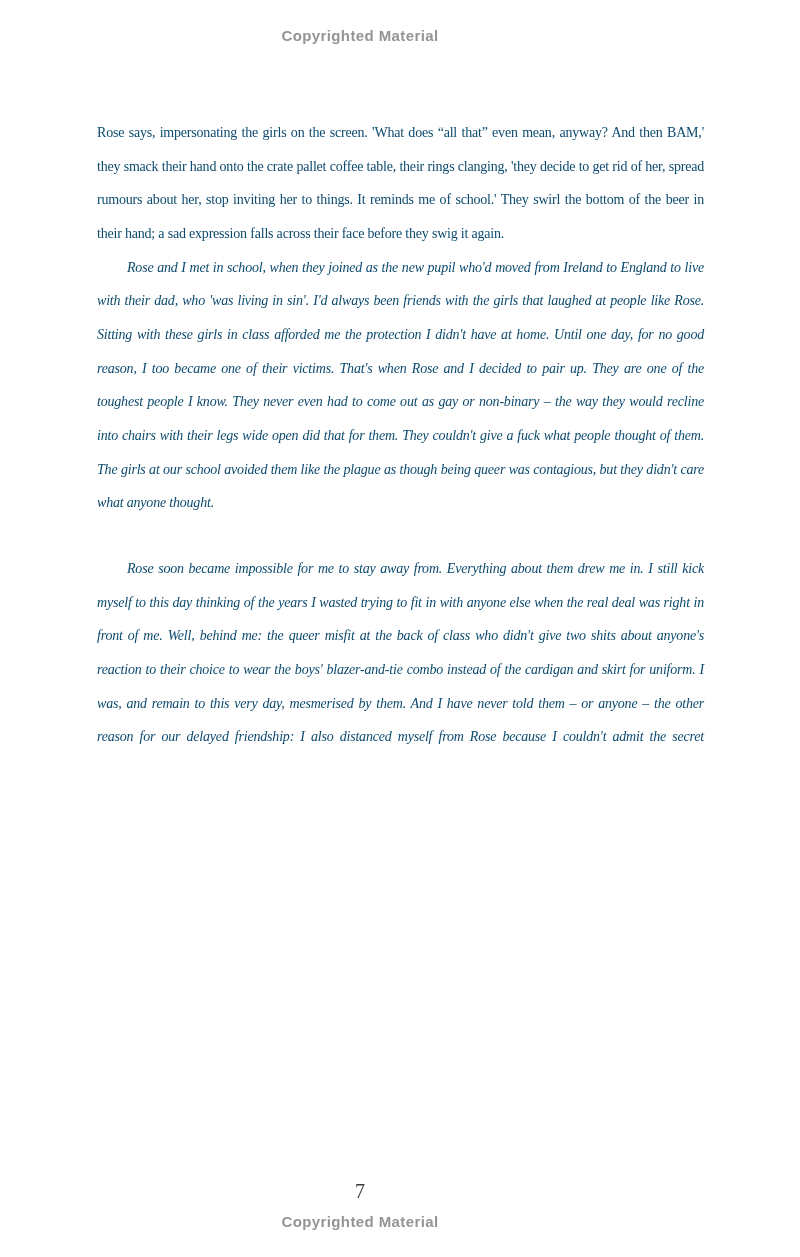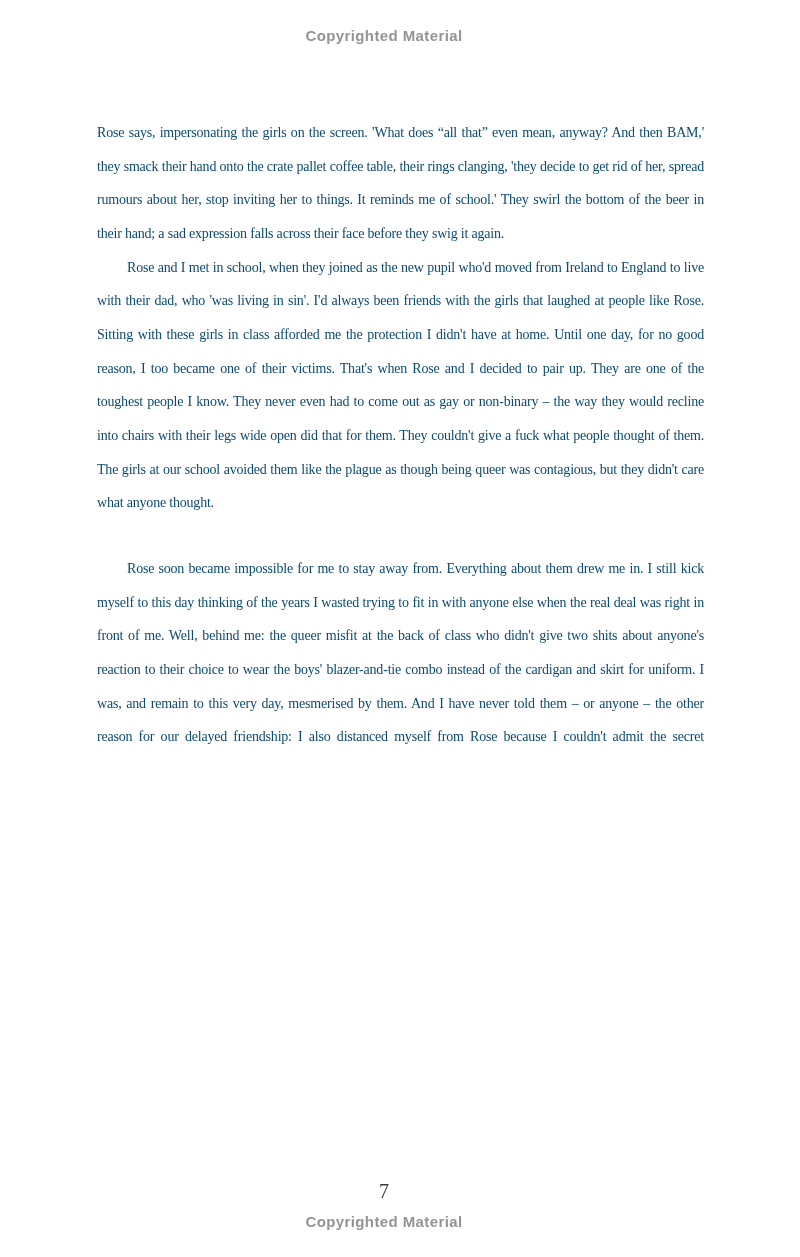--- a/index.html
+++ b/index.html
@@ -7,21 +7,20 @@
     padding: 0;
     background: #ffffff;
   }
   .page {
     position: relative;
     width: 720px;
     height: 1257px;
     background: #ffffff;
     overflow: hidden;
     font-family: "Liberation Serif", serif;
-    padding-left: 48px;
   }
   .notice {
     position: absolute;
     left: 0;
     width: 100%;
     text-align: center;
     font-family: "Liberation Sans", sans-serif;
     font-weight: bold;
     font-size: 15px;
     letter-spacing: 0.4px;
@@ -39,20 +38,21 @@
     letter-spacing: -0.2px;
     color: #0c4a6e;
     text-align: justify;
   }
   .text-block p {
     margin: 0;
     padding: 0;
   }
   .text-block p + p {
     text-indent: 30px;
+    font-style: italic;
   }
   
   .text-block p.continues {
     text-align-last: justify;
     margin-top: 32px;
   }
   .page-number {
     position: absolute;
     top: 1180px;
     left: 0;

